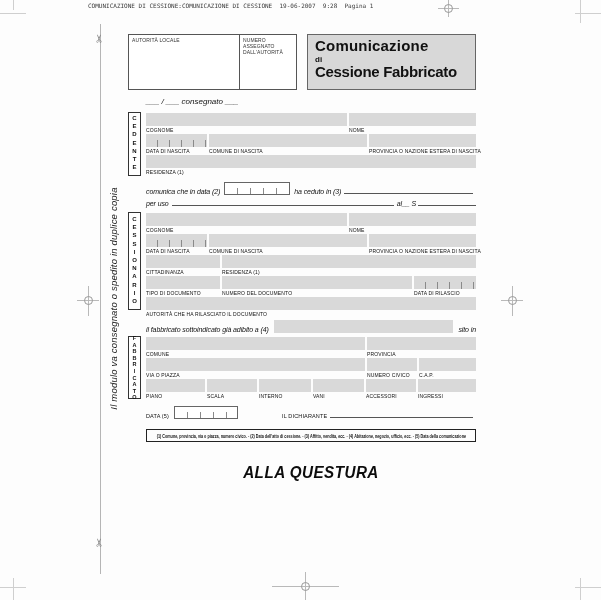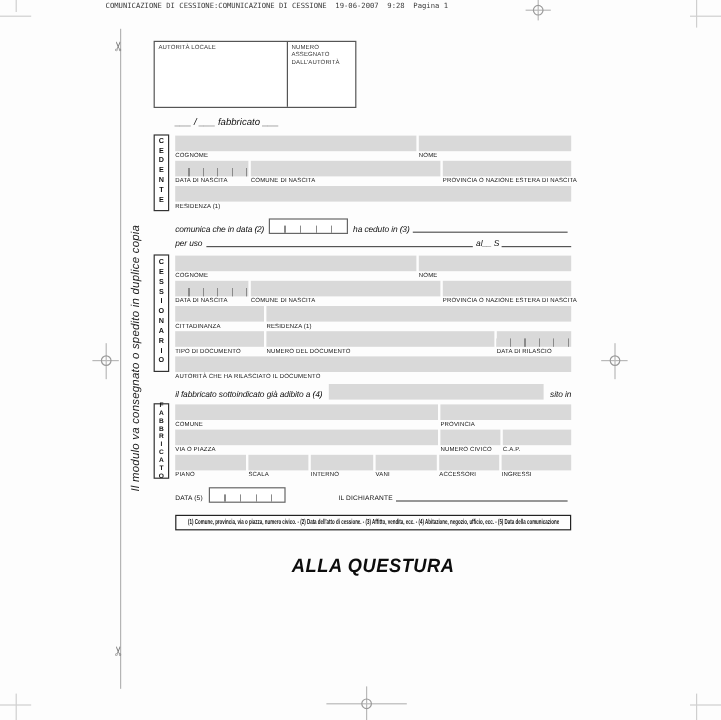--- a/index.html
+++ b/index.html
@@ -117,22 +117,27 @@
 
   <div class="auth-box">
     <div class="auth-left">
       <div class="tinycap">AUTORITÀ LOCALE</div>
     </div>
     <div class="auth-right">
       <div class="tinycap">NUMERO ASSEGNATO DALL'AUTORITÀ</div>
     </div>
   </div>
 
-
-  <div class="intro">___ / ___  fabbricato ___</div>
+  <div class="title-box">
+    <div class="title-l1">Comunicazione</div>
+    <div class="title-l2">di</div>
+    <div class="title-l3">Cessione Fabbricato</div>
+  </div>
+
+  <div class="intro">___ / ___  consegnato ___</div>
 
   <div class="vsec" id="sec-cedente" style="top:112px;height:64px;">
     <span>CEDENTE</span>
   </div>
   <div class="frow" style="top:113px;">
     <div class="cell" style="width:201px;">
       <div class="box"></div>
       <div class="lbl">COGNOME</div>
     </div>
     <div class="cell" style="flex:1;">

